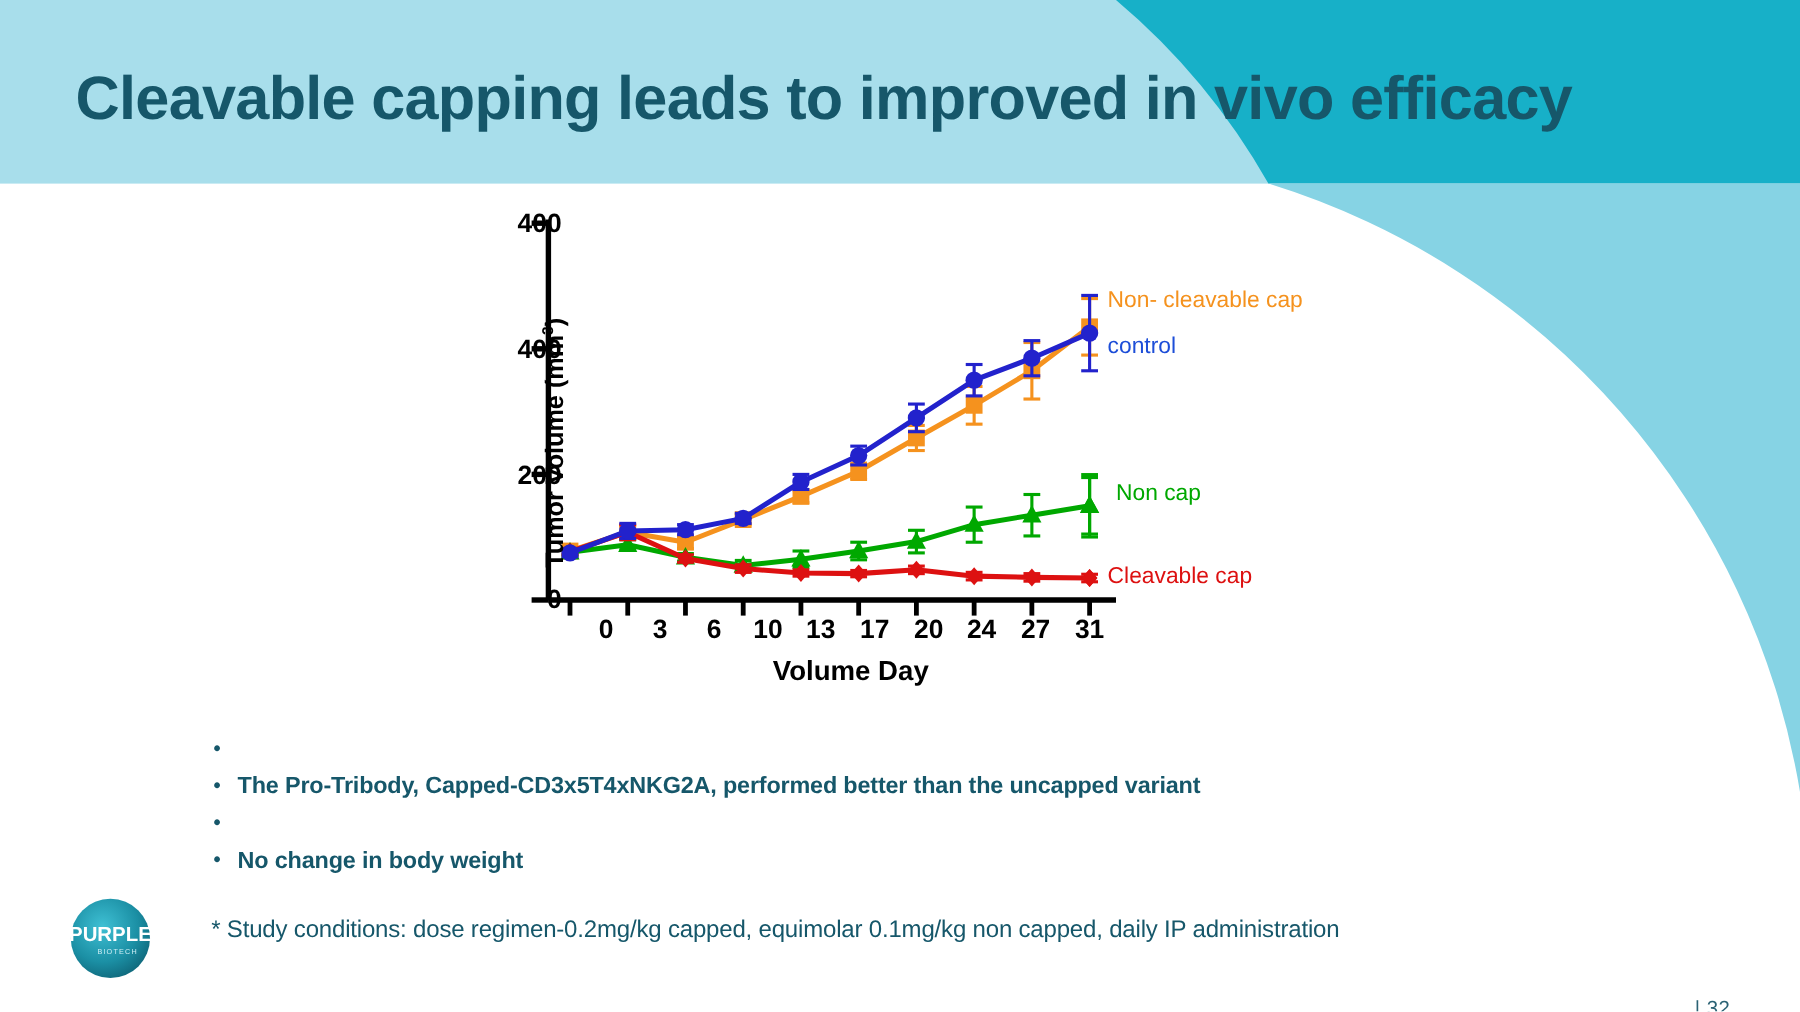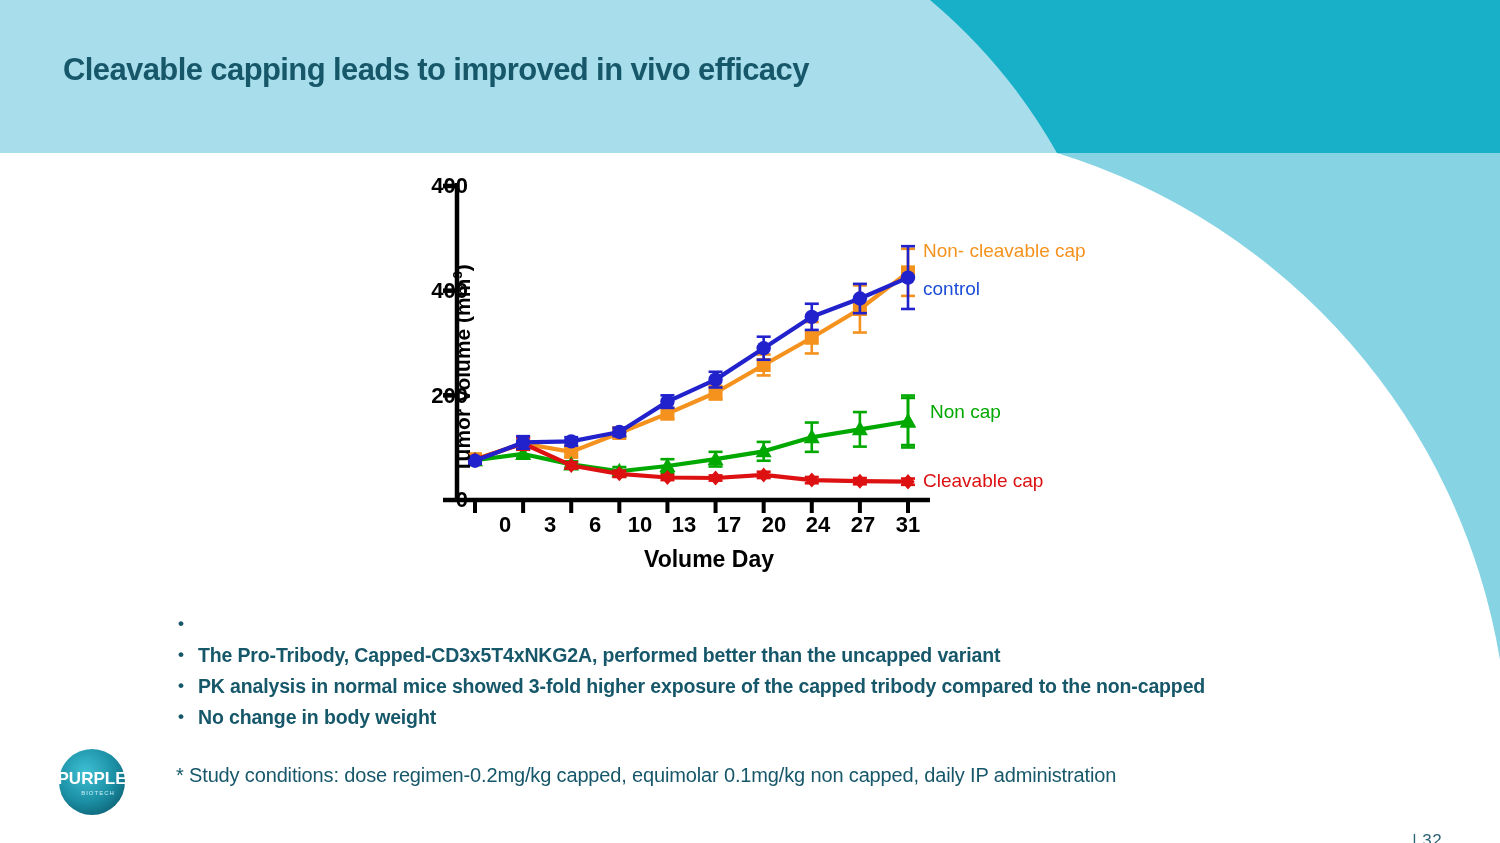--- a/index.html
+++ b/index.html
@@ -9,21 +9,21 @@
     font-family:"Liberation Sans", sans-serif;
     overflow:hidden;position:relative;
   }
   .slide{position:absolute;inset:0;overflow:hidden;background:#fff;}
 
   
   .deco{position:absolute;left:0;top:0;width:1500px;height:843px;pointer-events:none;}
 
   .hdr-title{
     position:absolute;left:63px;top:52px;
-    font-size:31px;font-weight:bold;letter-spacing:-0.6px;
+    font-size:51px;font-weight:bold;letter-spacing:-0.6px;
     color:#16576a;white-space:nowrap;
     font-family:"Liberation Sans", sans-serif;
   }
 
   
   .chart-wrap{position:absolute;left:370px;top:160px;width:740px;height:430px;}
   .chart-svg{display:block;}
 
   .ylabel{
     position:absolute;left:-12px;top:196px;
@@ -312,21 +312,20 @@
   <div class="bullets">
     <div class="bullet">
       <div class="dot">•</div>
     </div>
     <div class="bullet">
       <div class="dot">•</div>
       <div class="txt">The Pro-Tribody, Capped-CD3x5T4xNKG2A, performed better than the uncapped variant</div>
     </div>
     <div class="bullet">
       <div class="dot">•</div>
-      <div class="txt">PK analysis in normal mice showed 3-fold higher exposure of the capped tribody compared to the non-capped</div>
     </div>
     <div class="bullet">
       <div class="dot">•</div>
       <div class="txt">No change in body weight</div>
     </div>
   </div>
 
   <div class="footnote">* Study conditions: dose regimen-0.2mg/kg capped, equimolar 0.1mg/kg non capped, daily IP administration</div>
 
   <svg class="logo" viewBox="0 0 80 80" width="80" height="80">

